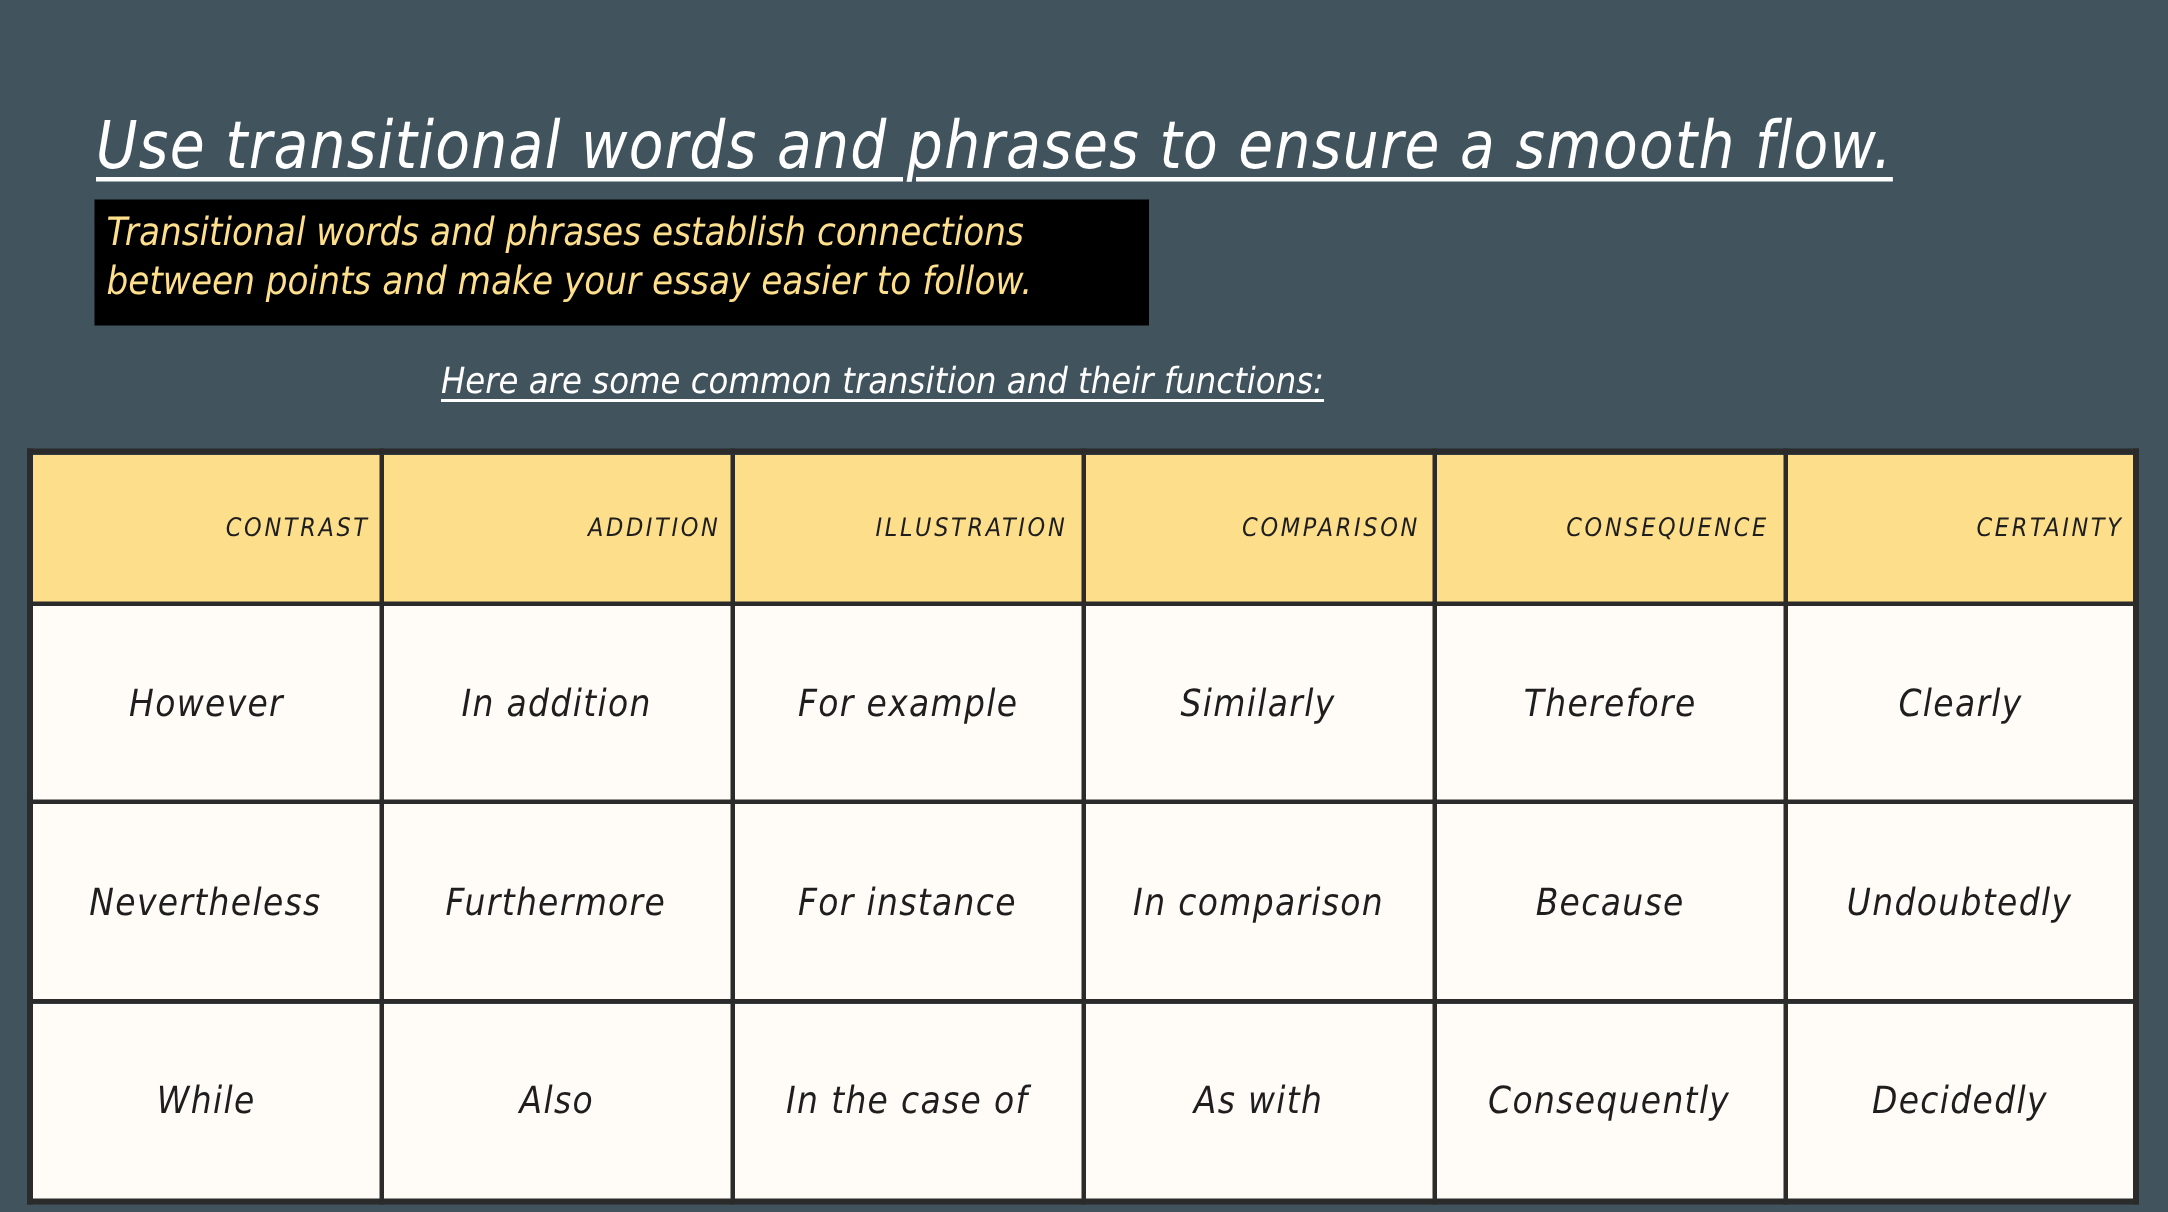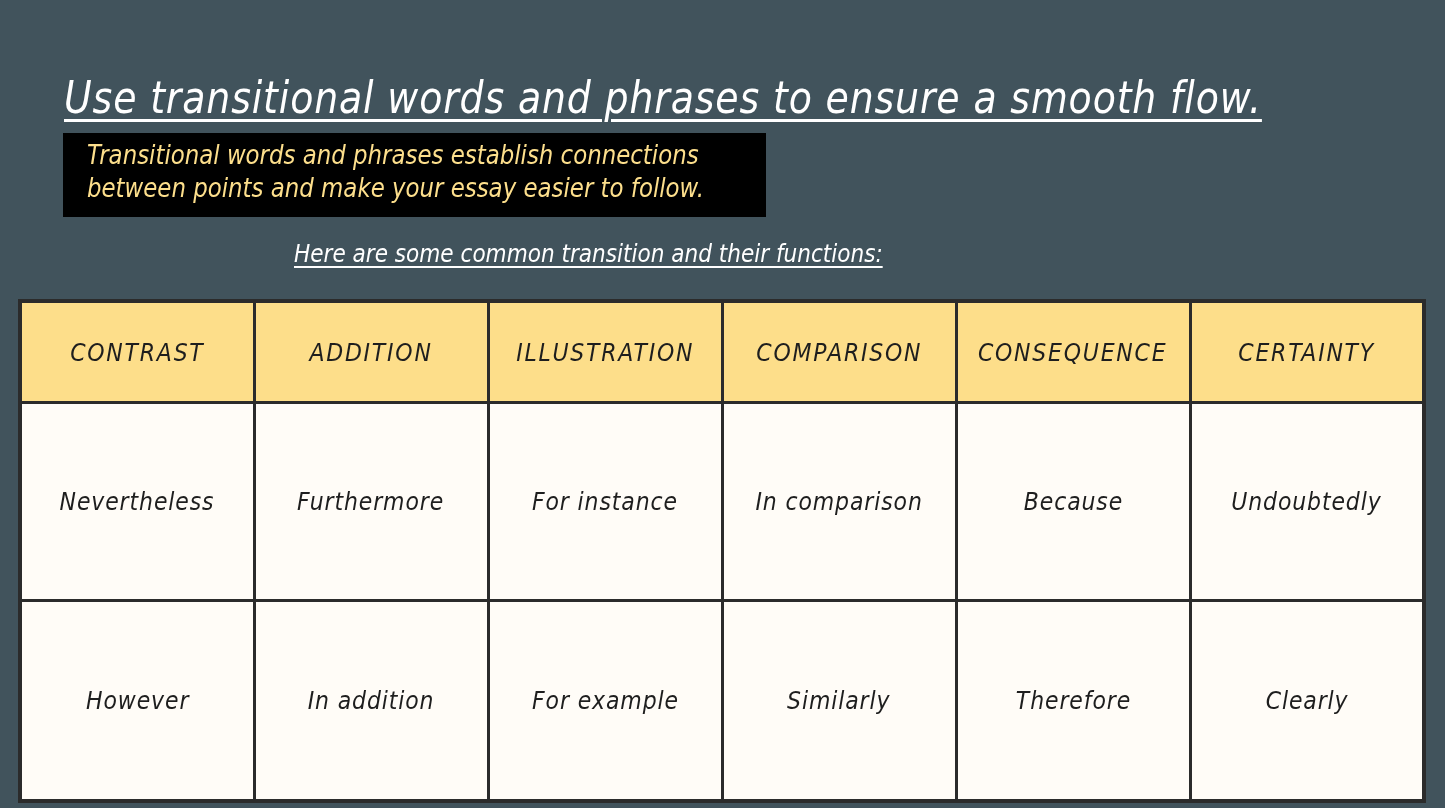--- a/index.html
+++ b/index.html
@@ -13,21 +13,21 @@
     position:absolute; left:64px; top:38px;
     color:#ffffff; font-style:italic; font-weight:normal;
     font-size:44px; letter-spacing:1px; line-height:62px;
     text-decoration:underline; text-decoration-thickness:3px; text-underline-offset:6px;
     font-family:"DejaVu Sans", sans-serif;
     white-space:nowrap;
     transform:scaleX(0.86); transform-origin:left center;
   }
   .intro-box {
     position:absolute; left:63px; top:133px; width:703px; height:84px;
-    background:#000000; box-sizing:border-box; padding:6px 0 0 24px;
+    background:#000000; box-sizing:border-box; padding:6px 0 0 8px;
   }
   .intro-line {
     color:#fddf8c; font-style:italic; font-size:26px; line-height:33px;
     white-space:nowrap; transform:scaleX(0.88); transform-origin:left center;
     font-family:"DejaVu Sans", sans-serif;
   }
   .subtitle {
     position:absolute; left:294px; top:238px;
     color:#ffffff; font-style:italic; font-size:24px; line-height:32px;
     text-decoration:underline; text-decoration-thickness:2px; text-underline-offset:4px;
@@ -43,21 +43,21 @@
   }
   .transitions th, .transitions td {
     border:3px solid #2b2b2b;
     text-align:center; vertical-align:middle;
     font-style:italic; color:#1e1e1e; padding:0;
     white-space:nowrap; overflow:hidden;
     font-family:"DejaVu Sans", sans-serif;
   }
   .transitions th {
     background:#fdde8a; height:98px;
-    font-size:25px; font-weight:normal; letter-spacing:2px;
+    font-size:17px; font-weight:normal; letter-spacing:2px;text-align:right;
   }
   .transitions td {
     background:#fffcf7; height:63px;
     font-size:25px; letter-spacing:1px;
   }
   .cell-text { display:inline-block; transform:scaleX(0.88); }
 </style>
 </head>
 <body>
 
@@ -76,29 +76,37 @@
       <th><span class="cell-text">CONTRAST</span></th>
       <th><span class="cell-text">ADDITION</span></th>
       <th><span class="cell-text">ILLUSTRATION</span></th>
       <th><span class="cell-text">COMPARISON</span></th>
       <th><span class="cell-text">CONSEQUENCE</span></th>
       <th><span class="cell-text">CERTAINTY</span></th>
     </tr>
   </thead>
   <tbody id="table-body">
       <tr>
+        <td><span class="cell-text">However</span></td>
+        <td><span class="cell-text">In addition</span></td>
+        <td><span class="cell-text">For example</span></td>
+        <td><span class="cell-text">Similarly</span></td>
+        <td><span class="cell-text">Therefore</span></td>
+        <td><span class="cell-text">Clearly</span></td>
+      </tr>
+      <tr>
         <td><span class="cell-text">Nevertheless</span></td>
         <td><span class="cell-text">Furthermore</span></td>
         <td><span class="cell-text">For instance</span></td>
         <td><span class="cell-text">In comparison</span></td>
         <td><span class="cell-text">Because</span></td>
         <td><span class="cell-text">Undoubtedly</span></td>
       </tr>
       <tr>
-        <td><span class="cell-text">However</span></td>
-        <td><span class="cell-text">In addition</span></td>
-        <td><span class="cell-text">For example</span></td>
-        <td><span class="cell-text">Similarly</span></td>
-        <td><span class="cell-text">Therefore</span></td>
-        <td><span class="cell-text">Clearly</span></td>
+        <td><span class="cell-text">While</span></td>
+        <td><span class="cell-text">Also</span></td>
+        <td><span class="cell-text">In the case of</span></td>
+        <td><span class="cell-text">As with</span></td>
+        <td><span class="cell-text">Consequently</span></td>
+        <td><span class="cell-text">Decidedly</span></td>
       </tr>
     </tbody>
 </table>
 
 </body></html>

